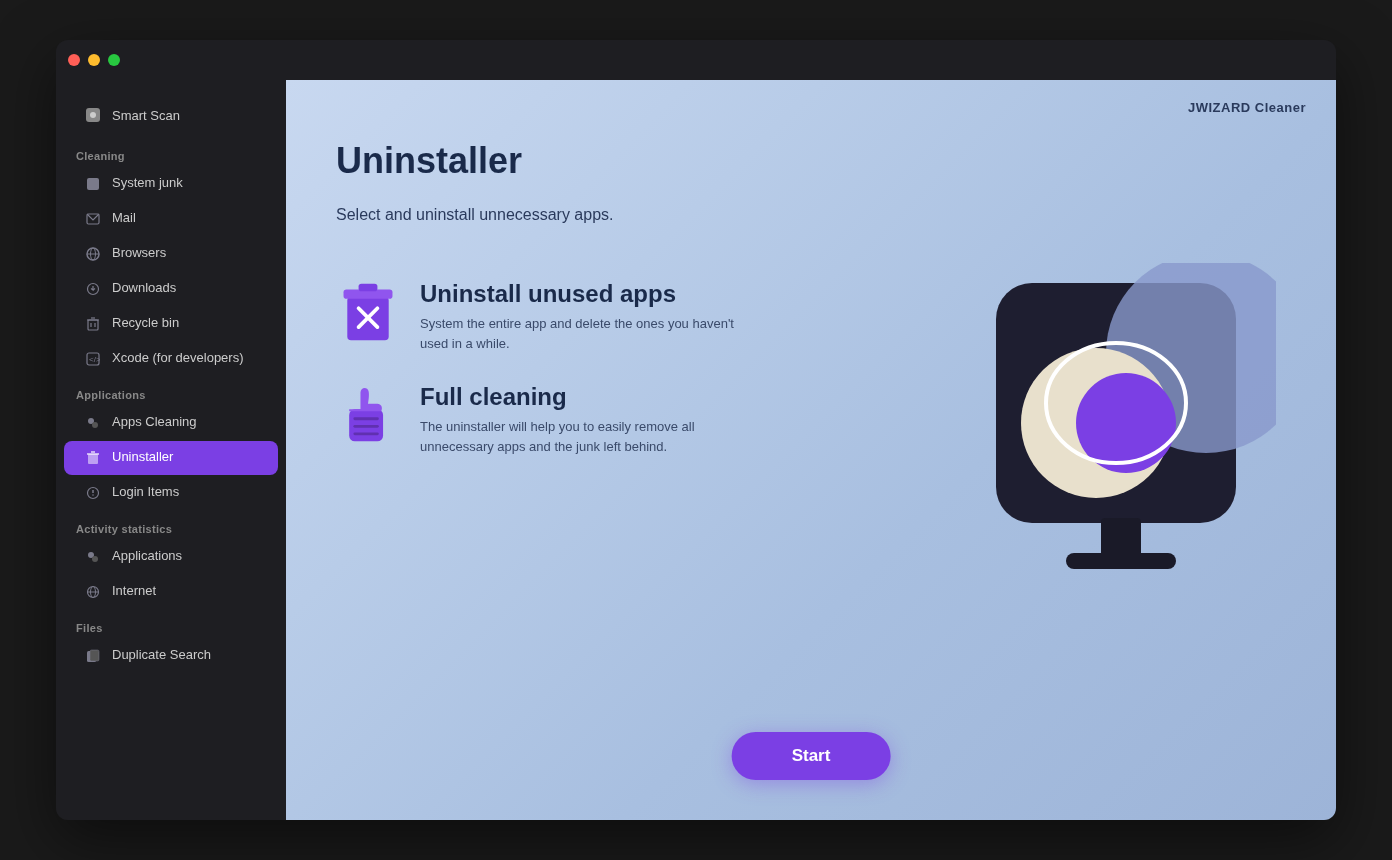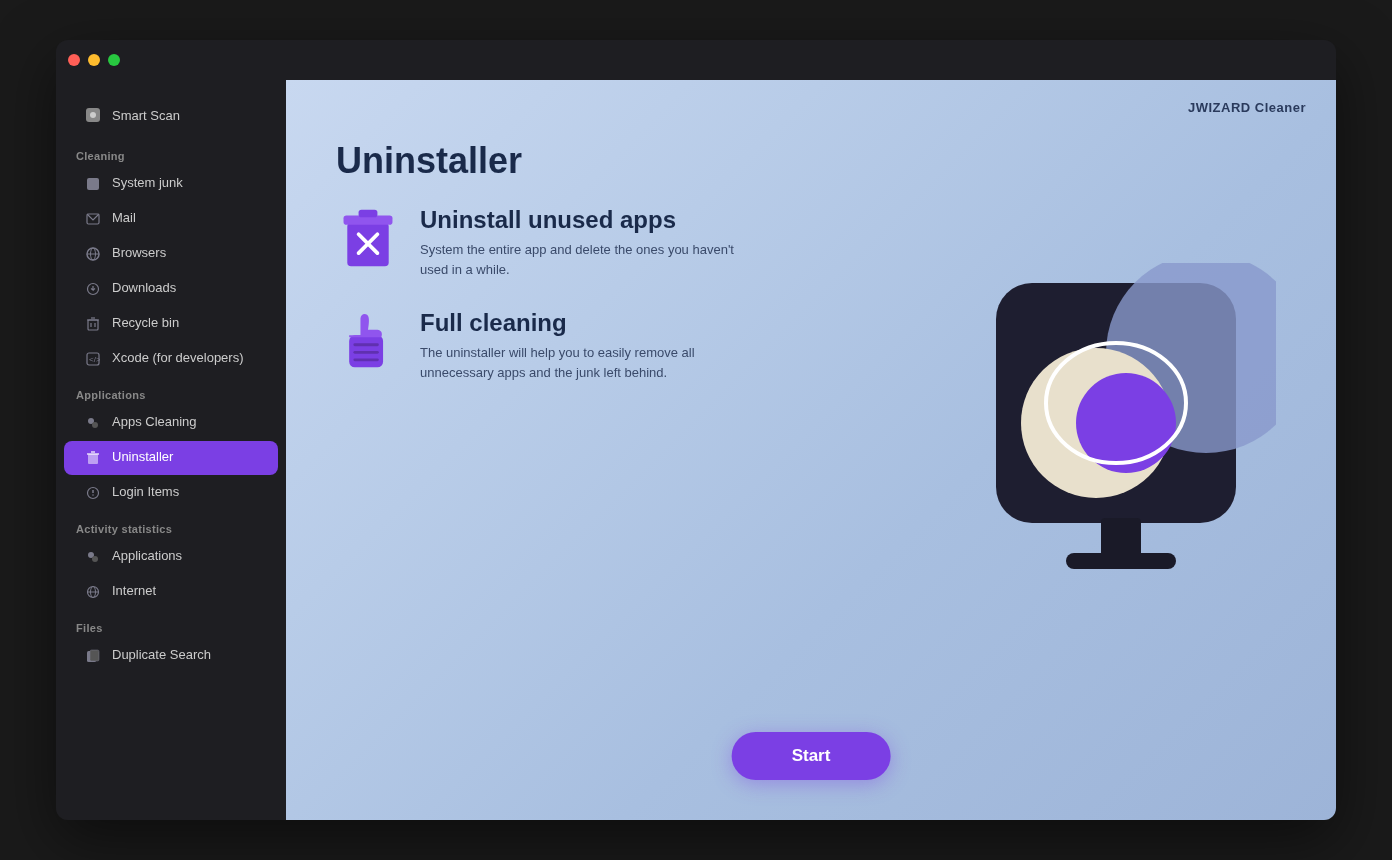--- a/index.html
+++ b/index.html
@@ -348,20 +348,21 @@
         </div>
         <span>Duplicate Search</span>
       </div>
 
     </div>
 
     <div class="main">
       <span class="app-title">JWIZARD Cleaner</span>
 
       <h1 class="page-heading">Uninstaller</h1>
+      <p class="page-subtitle">Select and uninstall unnecessary apps.</p>
 
       <div class="features">
 
         <div class="feature-item">
           <div class="feature-icon-wrapper">
             <svg class="trash-icon-svg" viewBox="0 0 56 68" fill="none" xmlns="http://www.w3.org/2000/svg">
 
               <rect x="6" y="18" width="44" height="46" rx="4" fill="#7b3fe4"></rect>
 
               <rect x="2" y="10" width="52" height="10" rx="3" fill="#9055ee"></rect>

